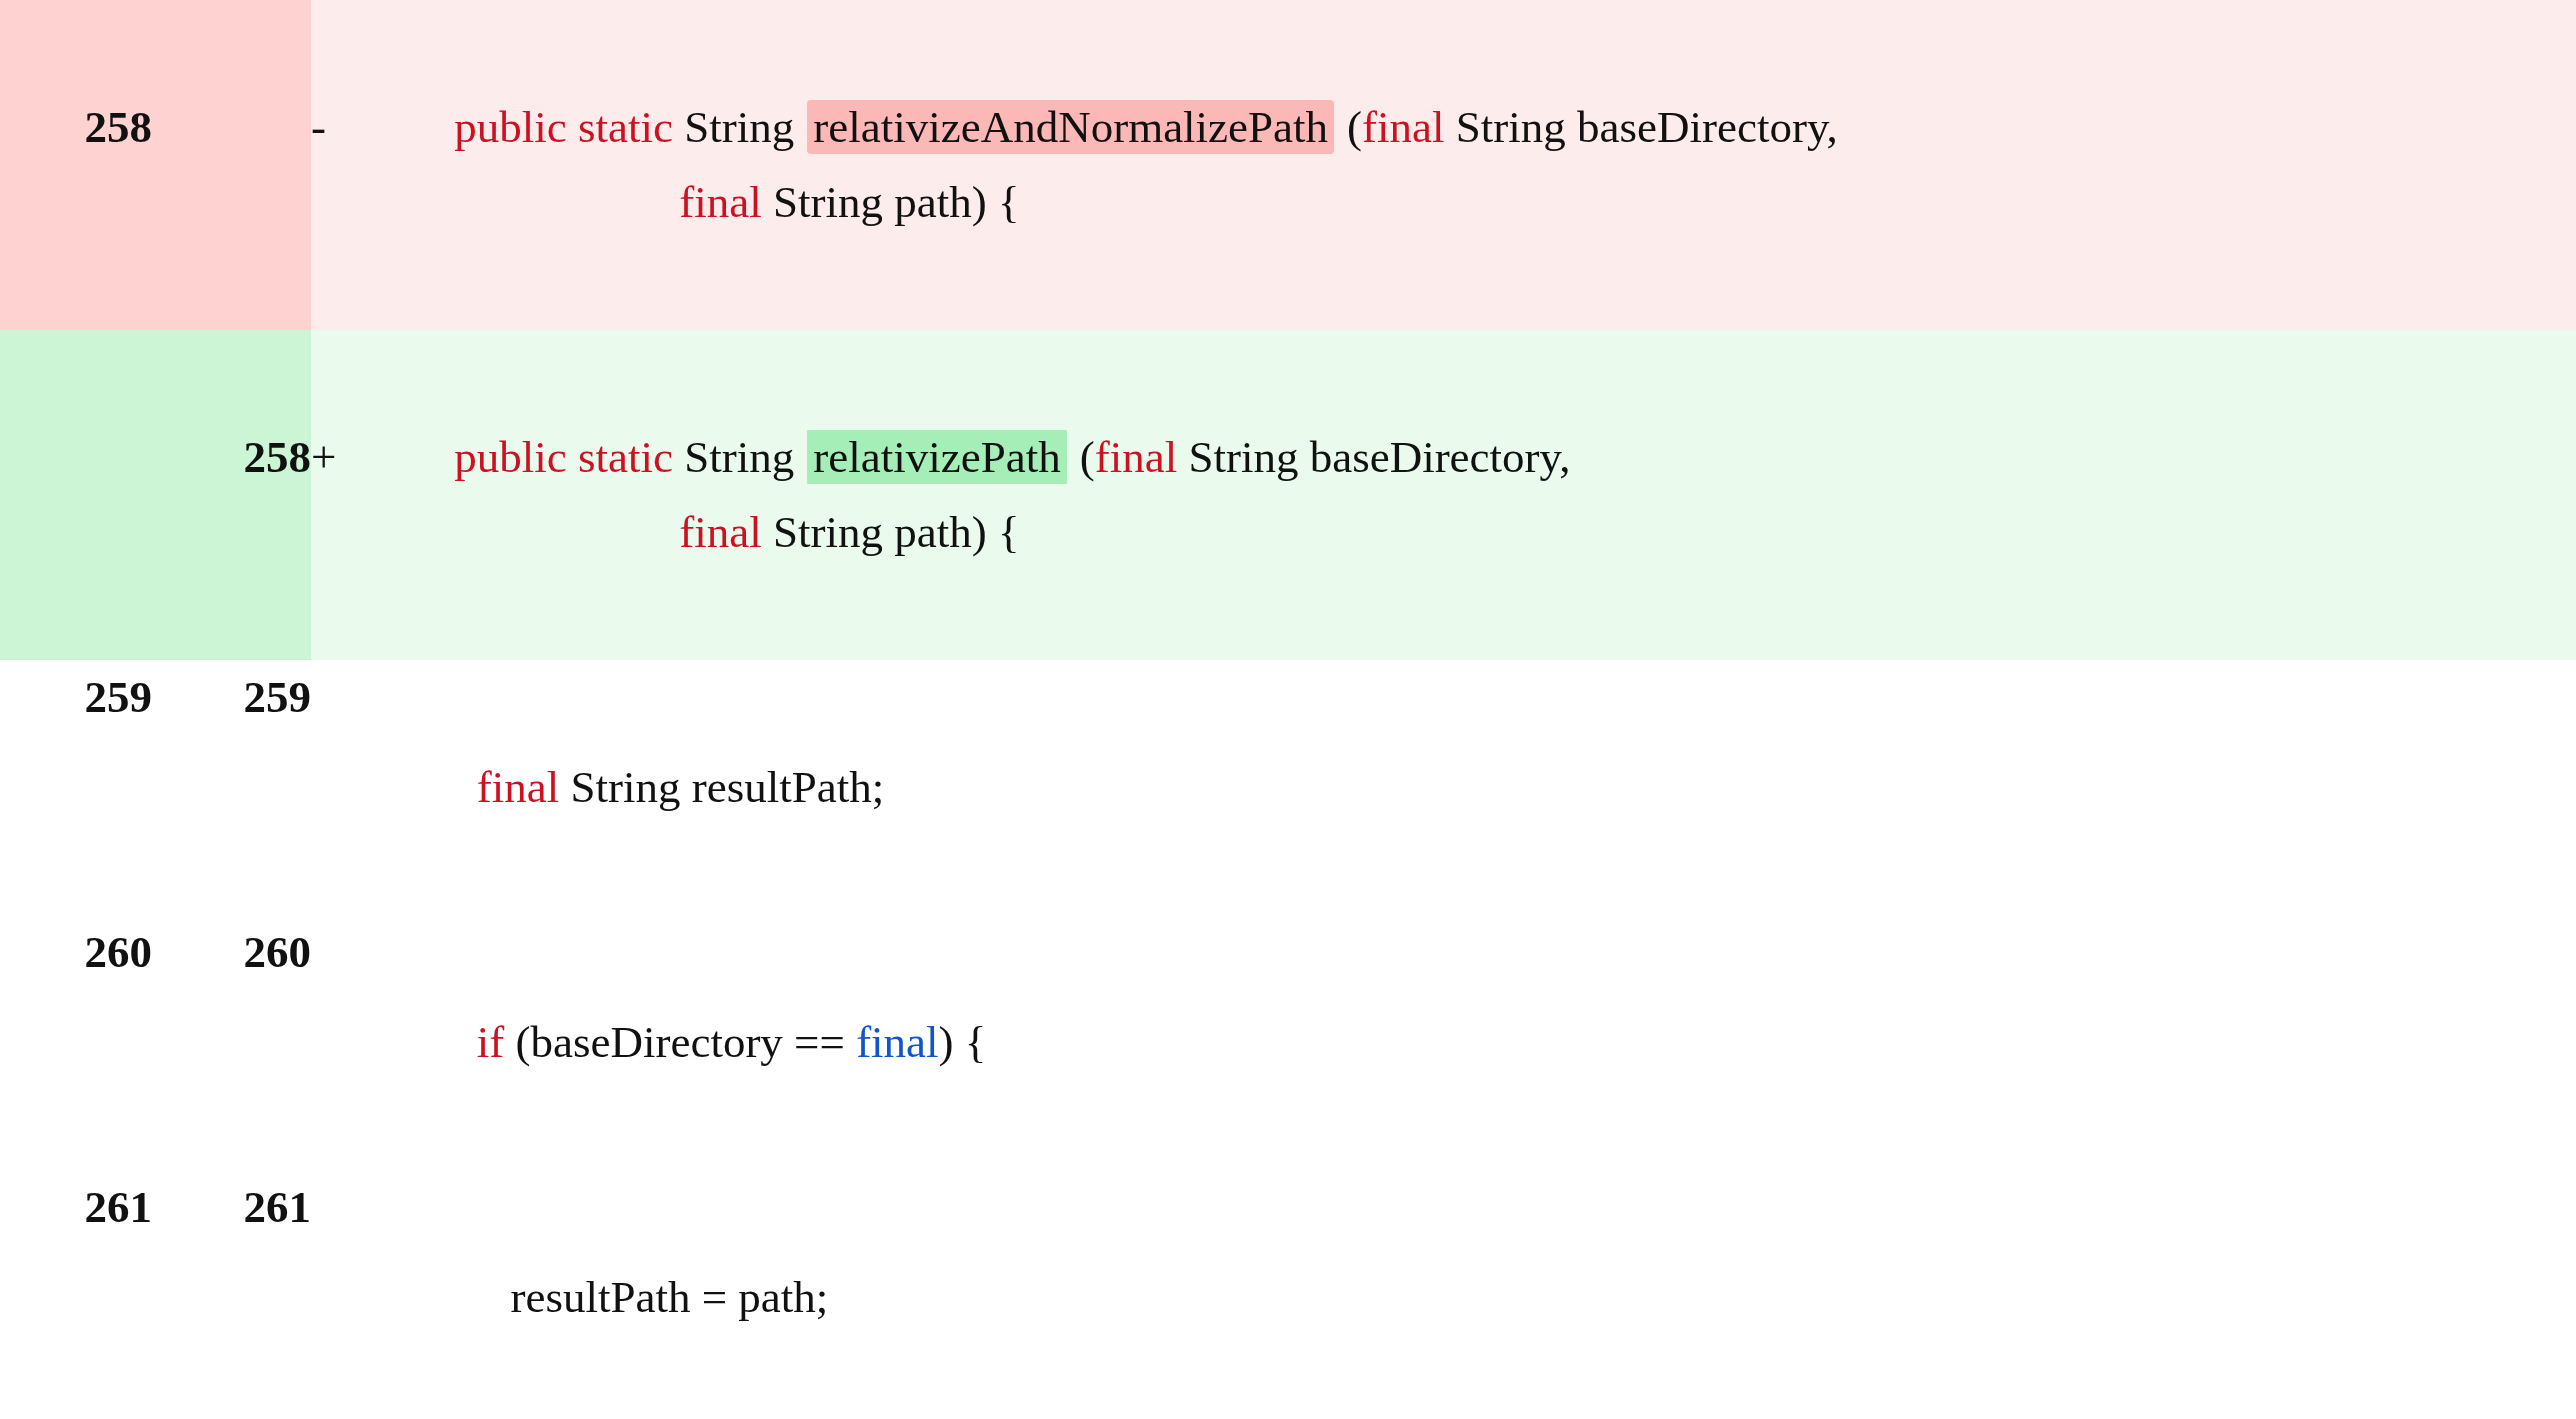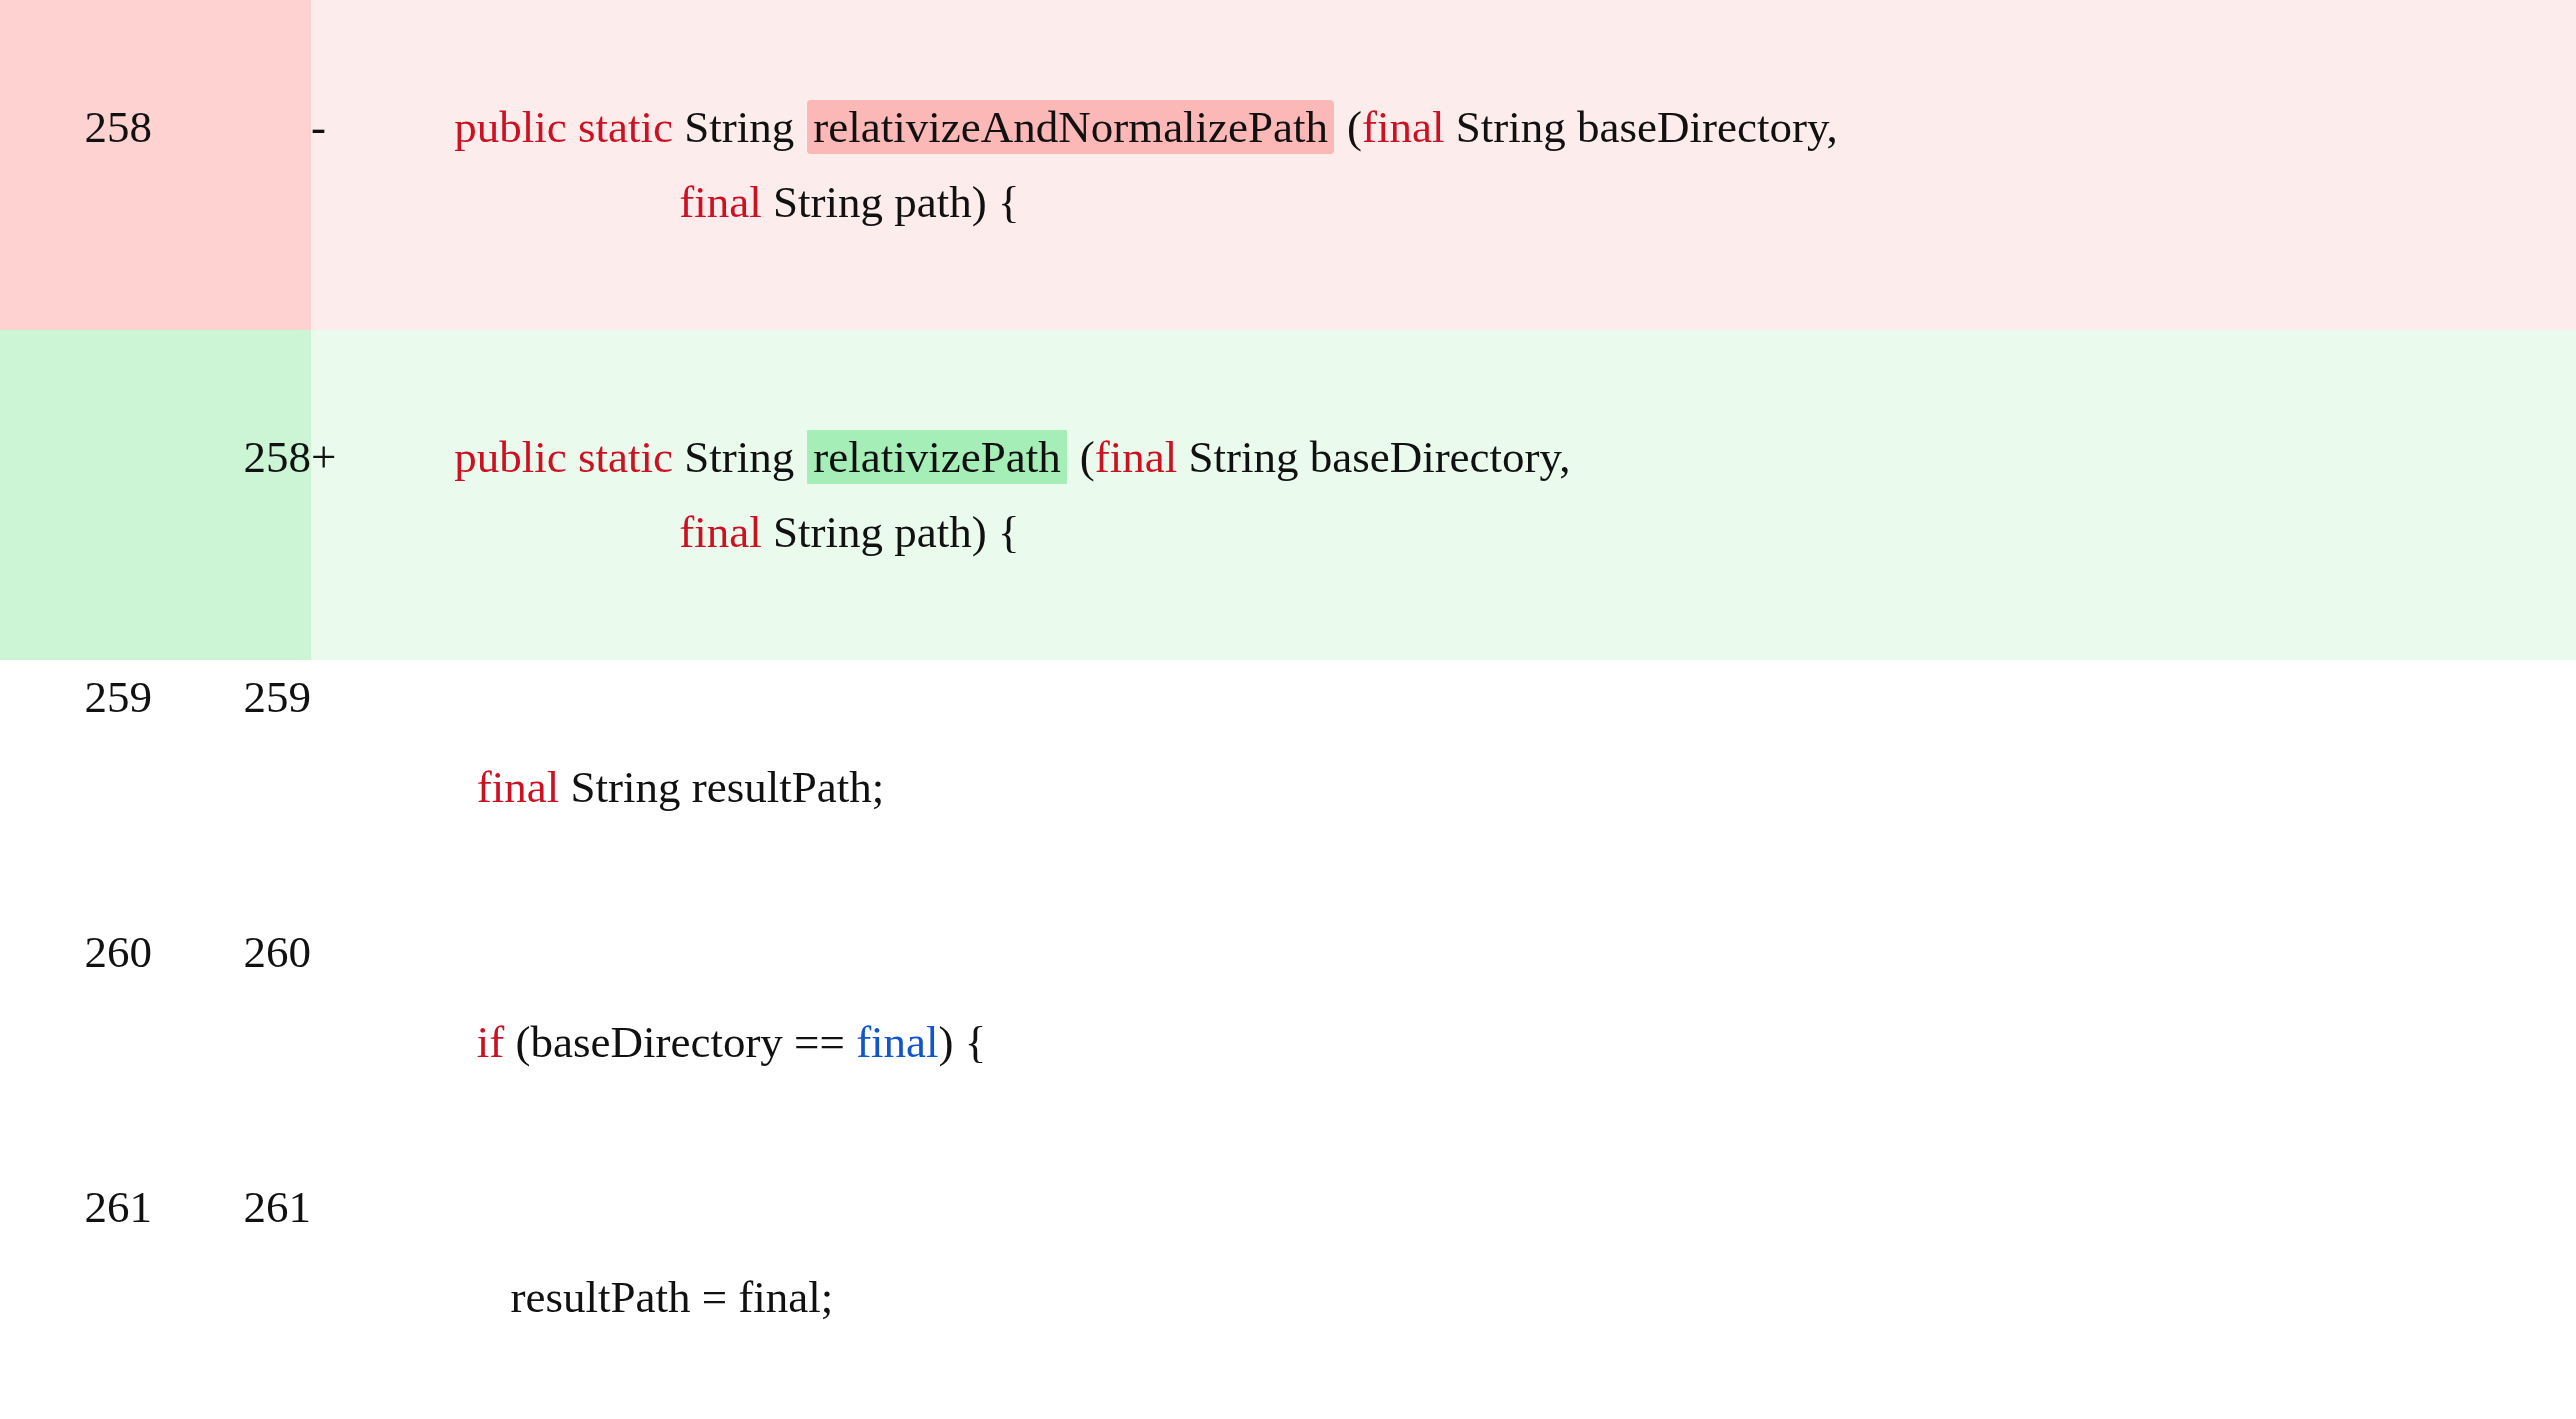--- a/index.html
+++ b/index.html
@@ -35,20 +35,21 @@
   }
 
   
   .num {
     text-align: right;
     padding-right: 12.4px;
     color: #111111;
     font-family: "Liberation Serif", "DejaVu Serif", serif;
     font-size: 45px;
     box-sizing: border-box;
+    font-weight: bold;
   }
   .mark {
     text-align: left;
     padding-left: 15.6px;
     color: #111111;
     font-size: 45px;
     box-sizing: border-box;
   }
   .code {
     text-align: left;
@@ -154,19 +155,19 @@
     <td class="code">
       <span class="line"><span class="ind">&nbsp;&nbsp;&nbsp;&nbsp;&nbsp;&nbsp;&nbsp;</span><span class="kw">if</span><span class="pl"> (baseDirectory == </span><span class="lit">final</span><span class="pl">) {</span></span>
     </td>
   </tr>
 
   <tr class="diff-row row-ctx">
     <td class="num"><span class="line">261</span></td>
     <td class="num"><span class="line">261</span></td>
     <td class="mark"><span class="line"></span></td>
     <td class="code">
-      <span class="line"><span class="ind">&nbsp;&nbsp;&nbsp;&nbsp;&nbsp;&nbsp;&nbsp;&nbsp;&nbsp;&nbsp;</span><span class="pl">resultPath = final;</span></span>
+      <span class="line"><span class="ind">&nbsp;&nbsp;&nbsp;&nbsp;&nbsp;&nbsp;&nbsp;&nbsp;&nbsp;&nbsp;</span><span class="pl">resultPath = path;</span></span>
     </td>
   </tr>
 
   </tbody>
 </table>
 
 
 </body></html>

